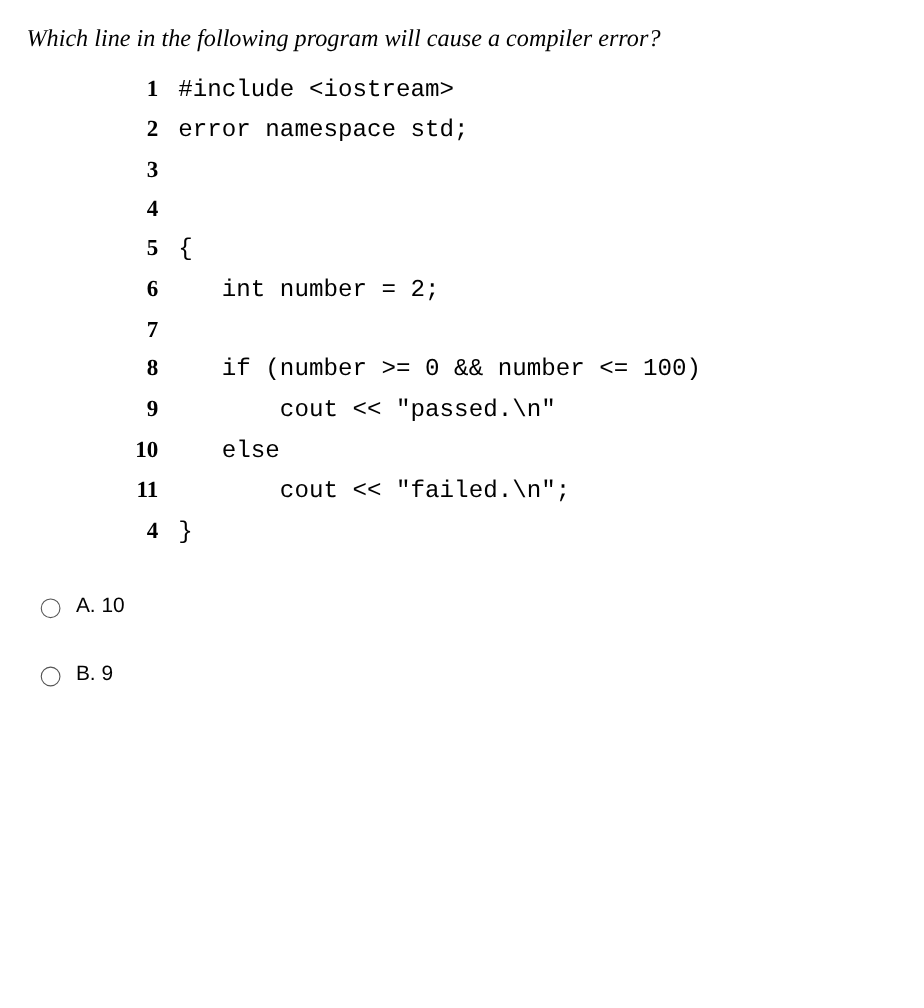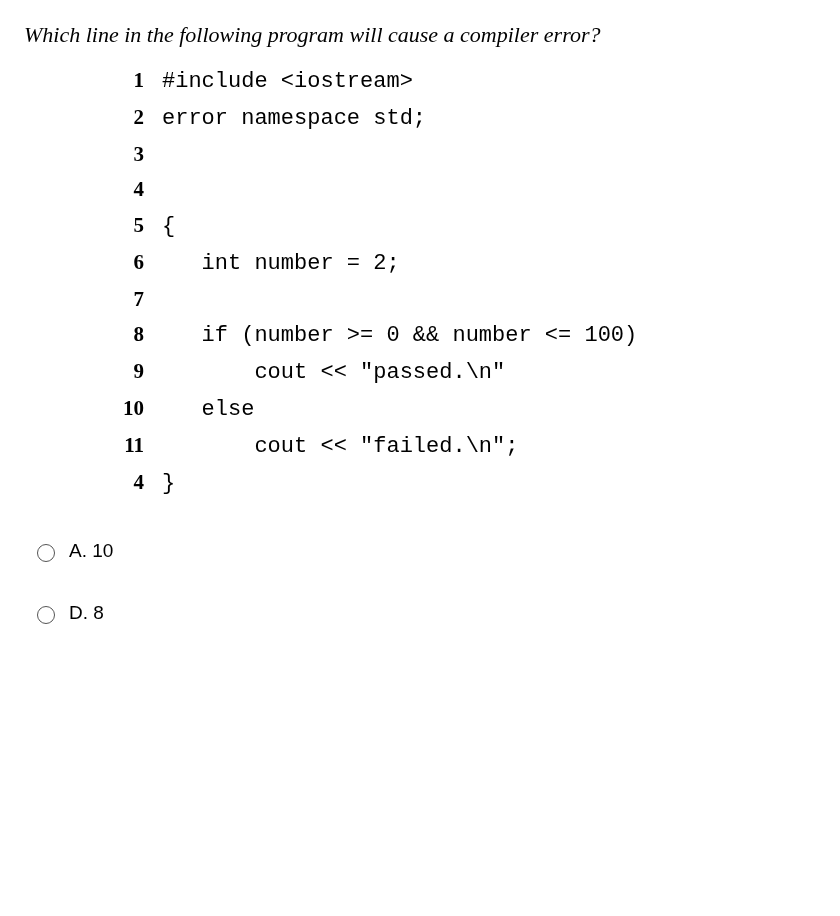--- a/index.html
+++ b/index.html
@@ -124,15 +124,15 @@
   </div>
 </div>
 
 <div class="options">
   <label class="option">
     <input type="radio" name="answer" class="radio" style="">
     <span class="option-label">A. 10</span>
   </label>
   <label class="option">
     <input type="radio" name="answer" class="radio" style="">
-    <span class="option-label">D. 8</span>
+    <span class="option-label">B. 9</span>
   </label>
 </div>
 
 </body></html>

